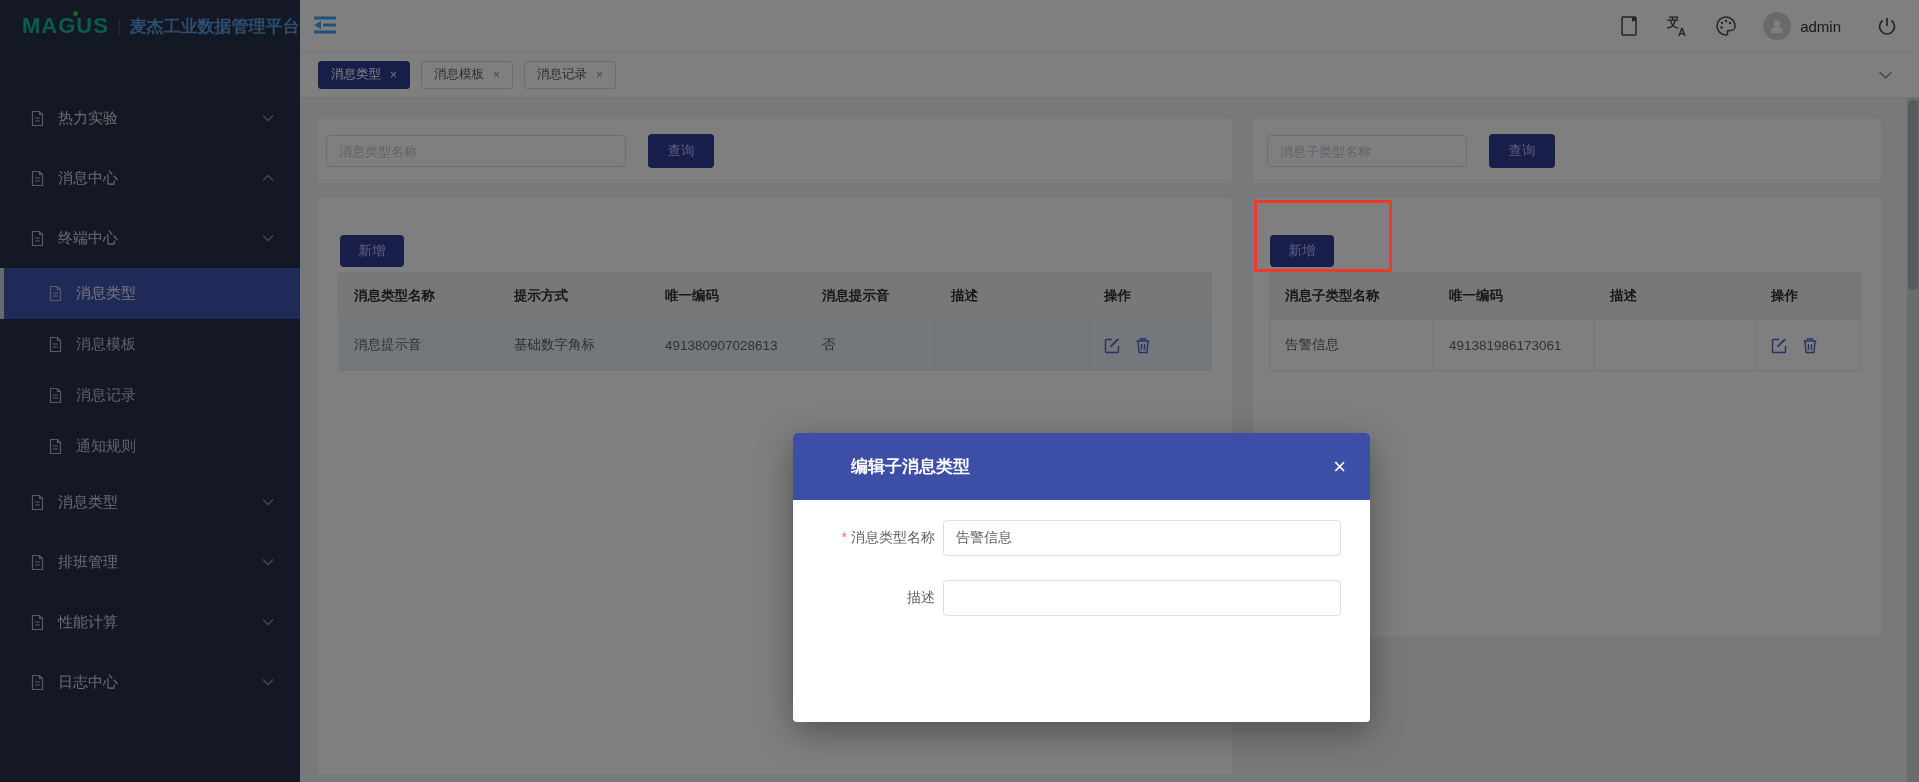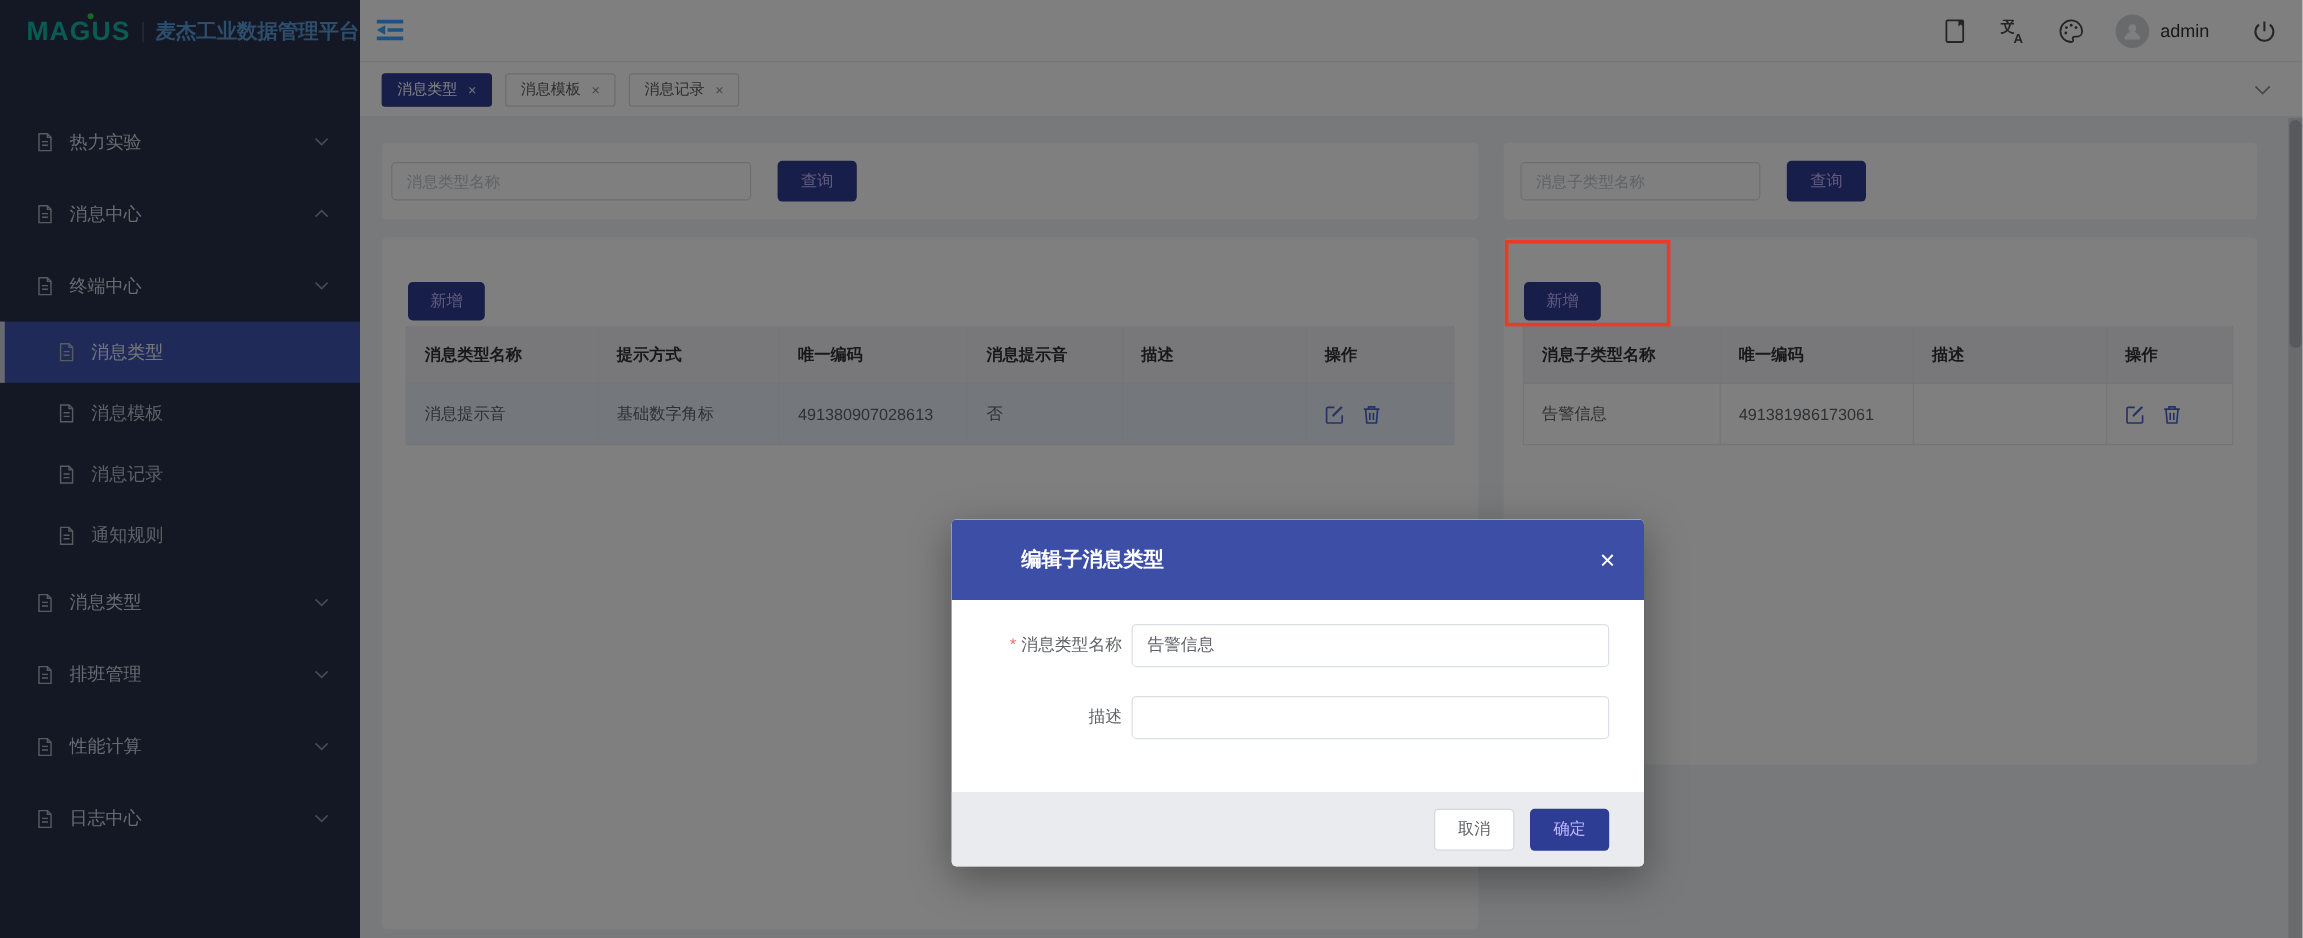--- a/index.html
+++ b/index.html
@@ -434,19 +434,15 @@
     <div class="m-body">
       <div class="m-row">
         <span class="m-label"><span class="req">*</span><span>消息类型名称</span></span>
         <input class="m-input" value="告警信息" style="">
       </div>
       <div class="m-row">
         <span class="m-label"><span>描述</span></span>
         <input class="m-input" value="" style="">
       </div>
     </div>
-    <div class="m-foot">
-      <button class="btn-cancel">取消</button>
-      <button class="btn btn-ok">确定</button>
-    </div>
   </div>
 
 </div>
 
 </body></html>

